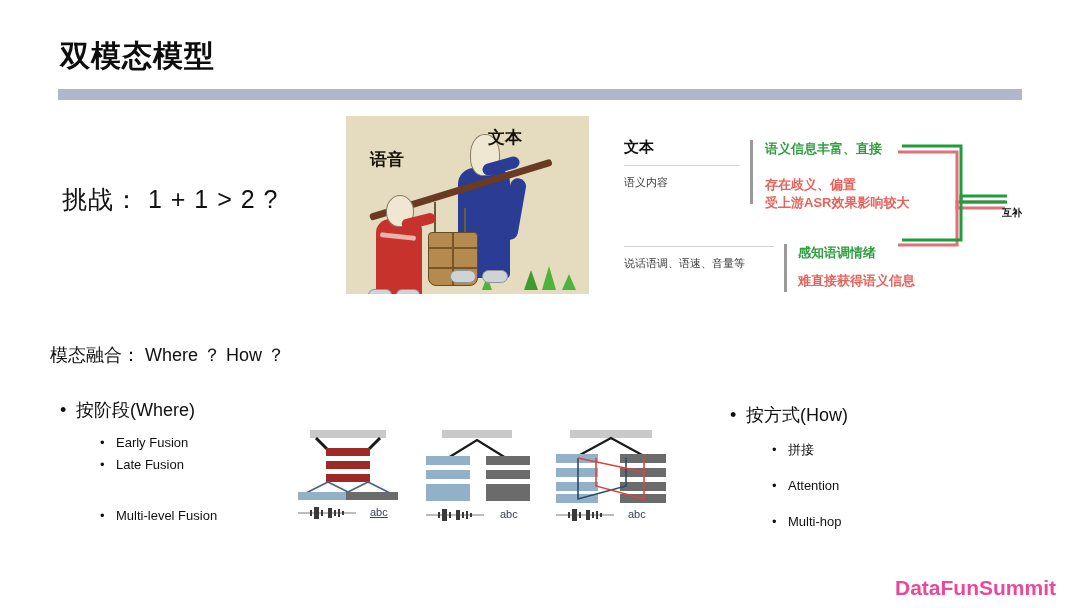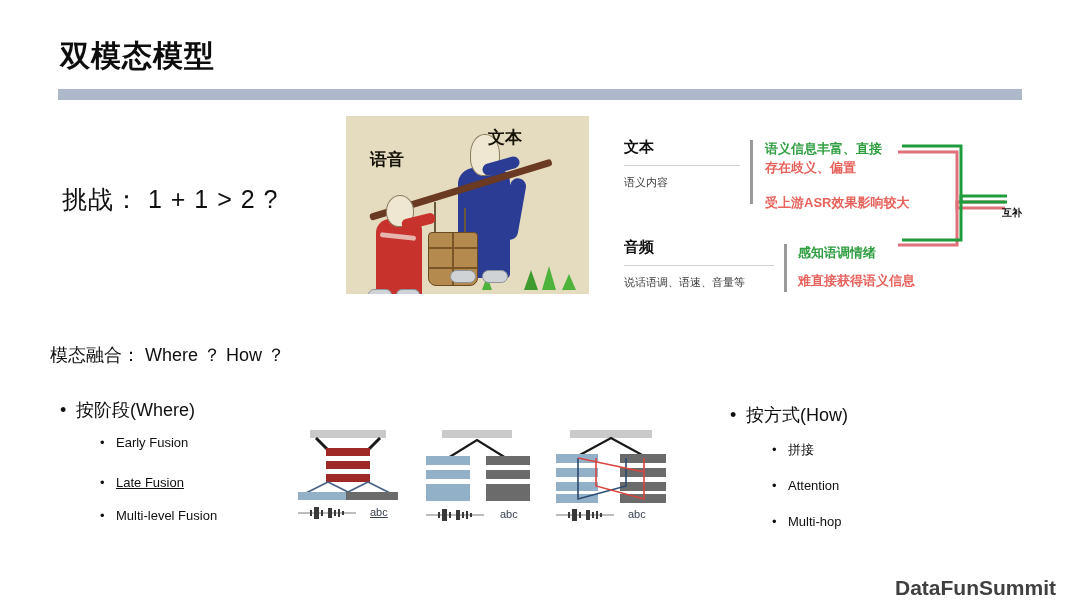--- a/index.html
+++ b/index.html
@@ -278,21 +278,21 @@
   .dg-caption.underlined { text-decoration: underline; }
 
   
   .footer-logo {
     position: absolute;
     right: 24px;
     bottom: 8px;
     font-size: 21px;
     font-weight: bold;
     letter-spacing: 0px;
-    color: #404040;
+    color: #ec4899;
     white-space: nowrap;
     margin-top: 42px;
   }
 </style>
 </head>
 <body>
 
 <div class="slide-title">双模态模型</div>
 <div class="title-rule"></div>
 
@@ -331,25 +331,24 @@
   </div>
 </div>
 
 <div class="modal-block" style="left:624px; top:138px;">
   <div class="mb-name">文本</div>
   <div class="mb-rule"></div>
   <div class="mb-sub">语义内容</div>
 </div>
 <div class="mb-vbar" style="left:750px; top:140px; height:64px;"></div>
 <div class="attr pos" style="left:765px; top:140px;">语义信息丰富、直接</div>
-<div class="attr neg" style="left:765px; top:159px;text-align:center;">存在歧义、偏置</div>
+<div class="attr neg" style="left:765px; top:176px;text-align:center;">存在歧义、偏置</div>
 <div class="attr neg" style="left:765px; top:194px;">受上游ASR效果影响较大</div>
 
 <div class="modal-block" style="left:624px; top:238px;">
-  <div class="mb-name">音频</div>
   <div class="mb-rule" style="width:150px;"></div>
   <div class="mb-sub">说话语调、语速、音量等</div>
 </div>
 <div class="mb-vbar" style="left:784px; top:244px; height:48px;"></div>
 <div class="attr pos" style="left:798px; top:244px;">感知语调情绪</div>
 <div class="attr neg" style="left:798px; top:272px;">难直接获得语义信息</div>
 
 <div class="bracket">
   <svg width="120" height="115" viewBox="0 0 120 115">
 
@@ -363,21 +362,21 @@
 <div class="complement">互补</div>
 
 <div class="fusion-heading">模态融合： Where ？ How ？</div>
 
 <div class="bullet-l1" style="left:50px; top:398px;margin-left:10px;">
   <span class="dot">•</span><span>按阶段(Where)</span>
 </div>
 <div class="bullet-l2" style="left:100px; top:435px;">
   <span class="dot">•</span><span>Early Fusion</span>
 </div>
-<div class="bullet-l2" style="left:100px; top:475px;text-decoration:underline;">
+<div class="bullet-l2" style="left:100px; top:457px;">
   <span class="dot">•</span><span>Late Fusion</span>
 </div>
 <div class="bullet-l2" style="left:100px; top:508px;">
   <span class="dot">•</span><span>Multi-level Fusion</span>
 </div>
 
 <div class="bullet-l1" style="left:730px; top:403px;">
   <span class="dot">•</span><span>按方式(How)</span>
 </div>
 <div class="bullet-l2" style="left:772px; top:441px;">

